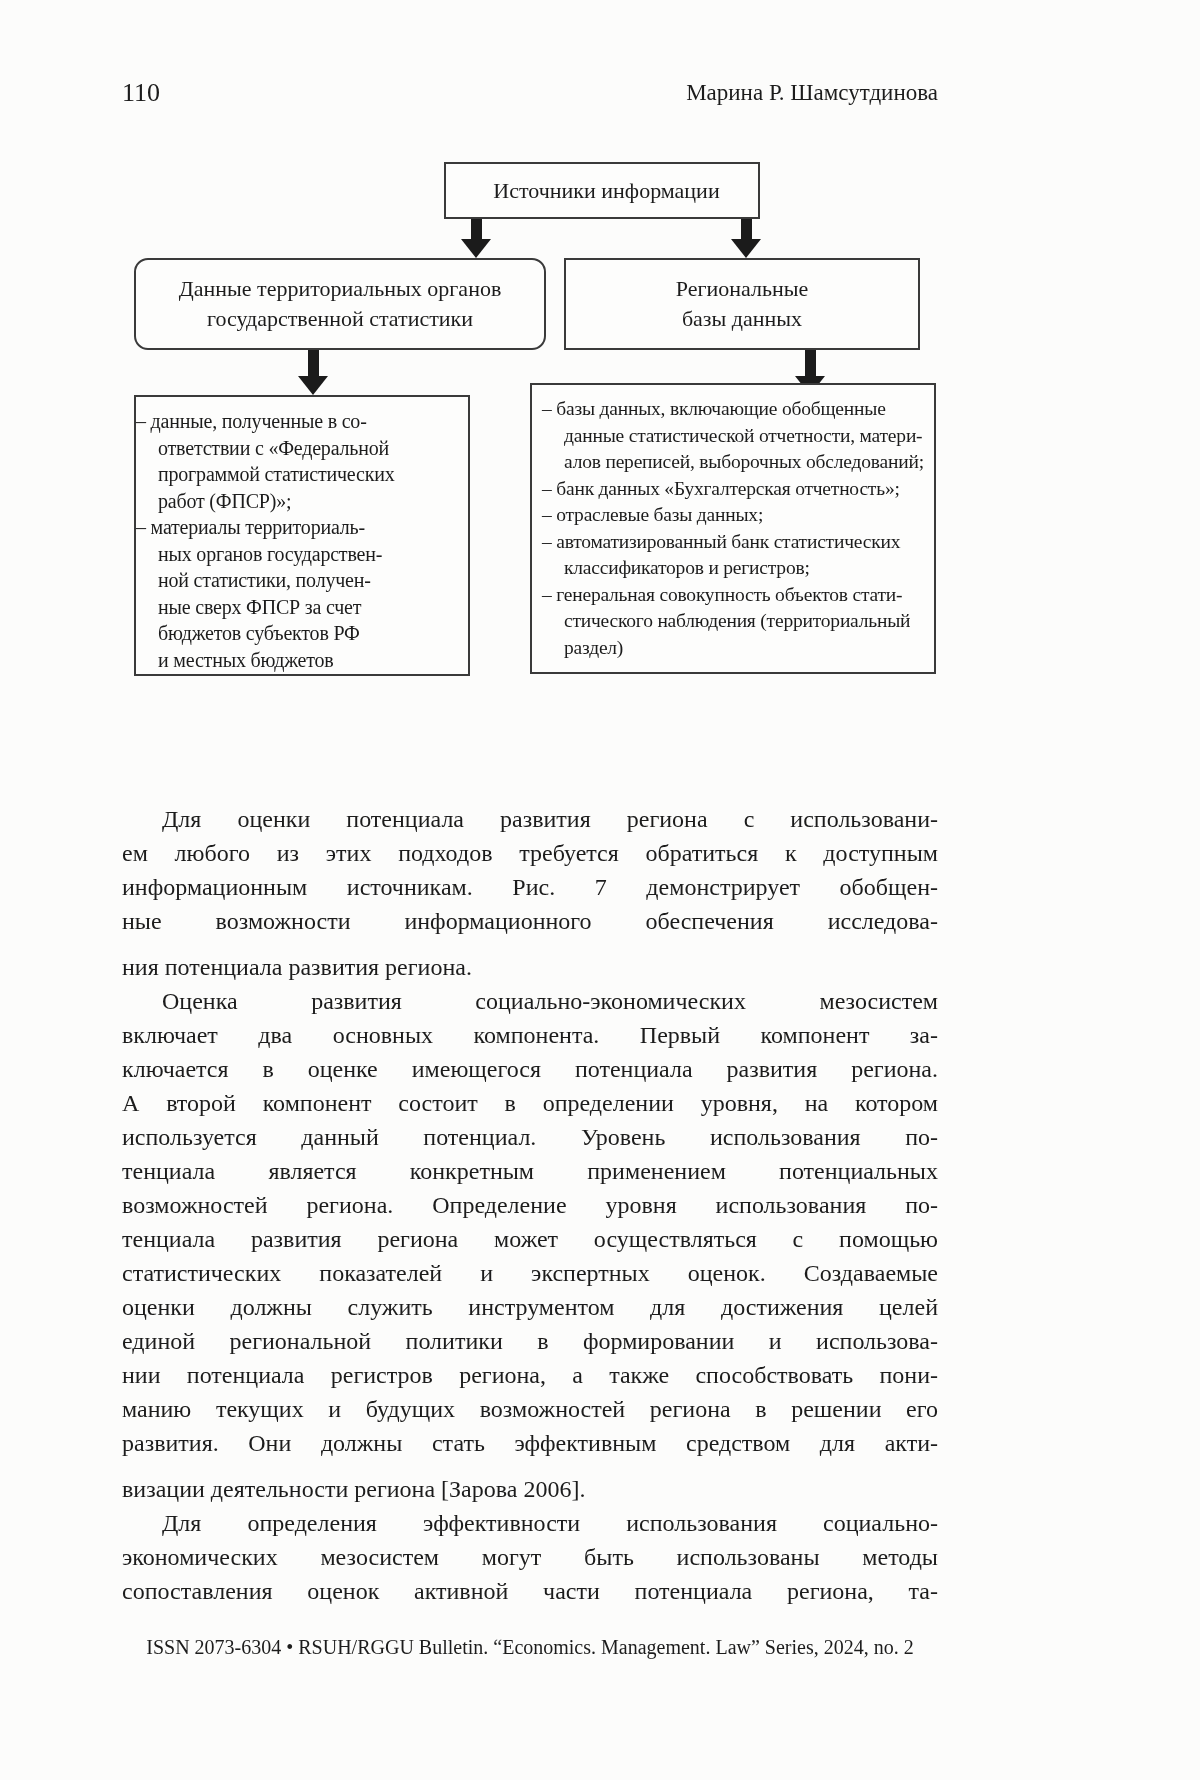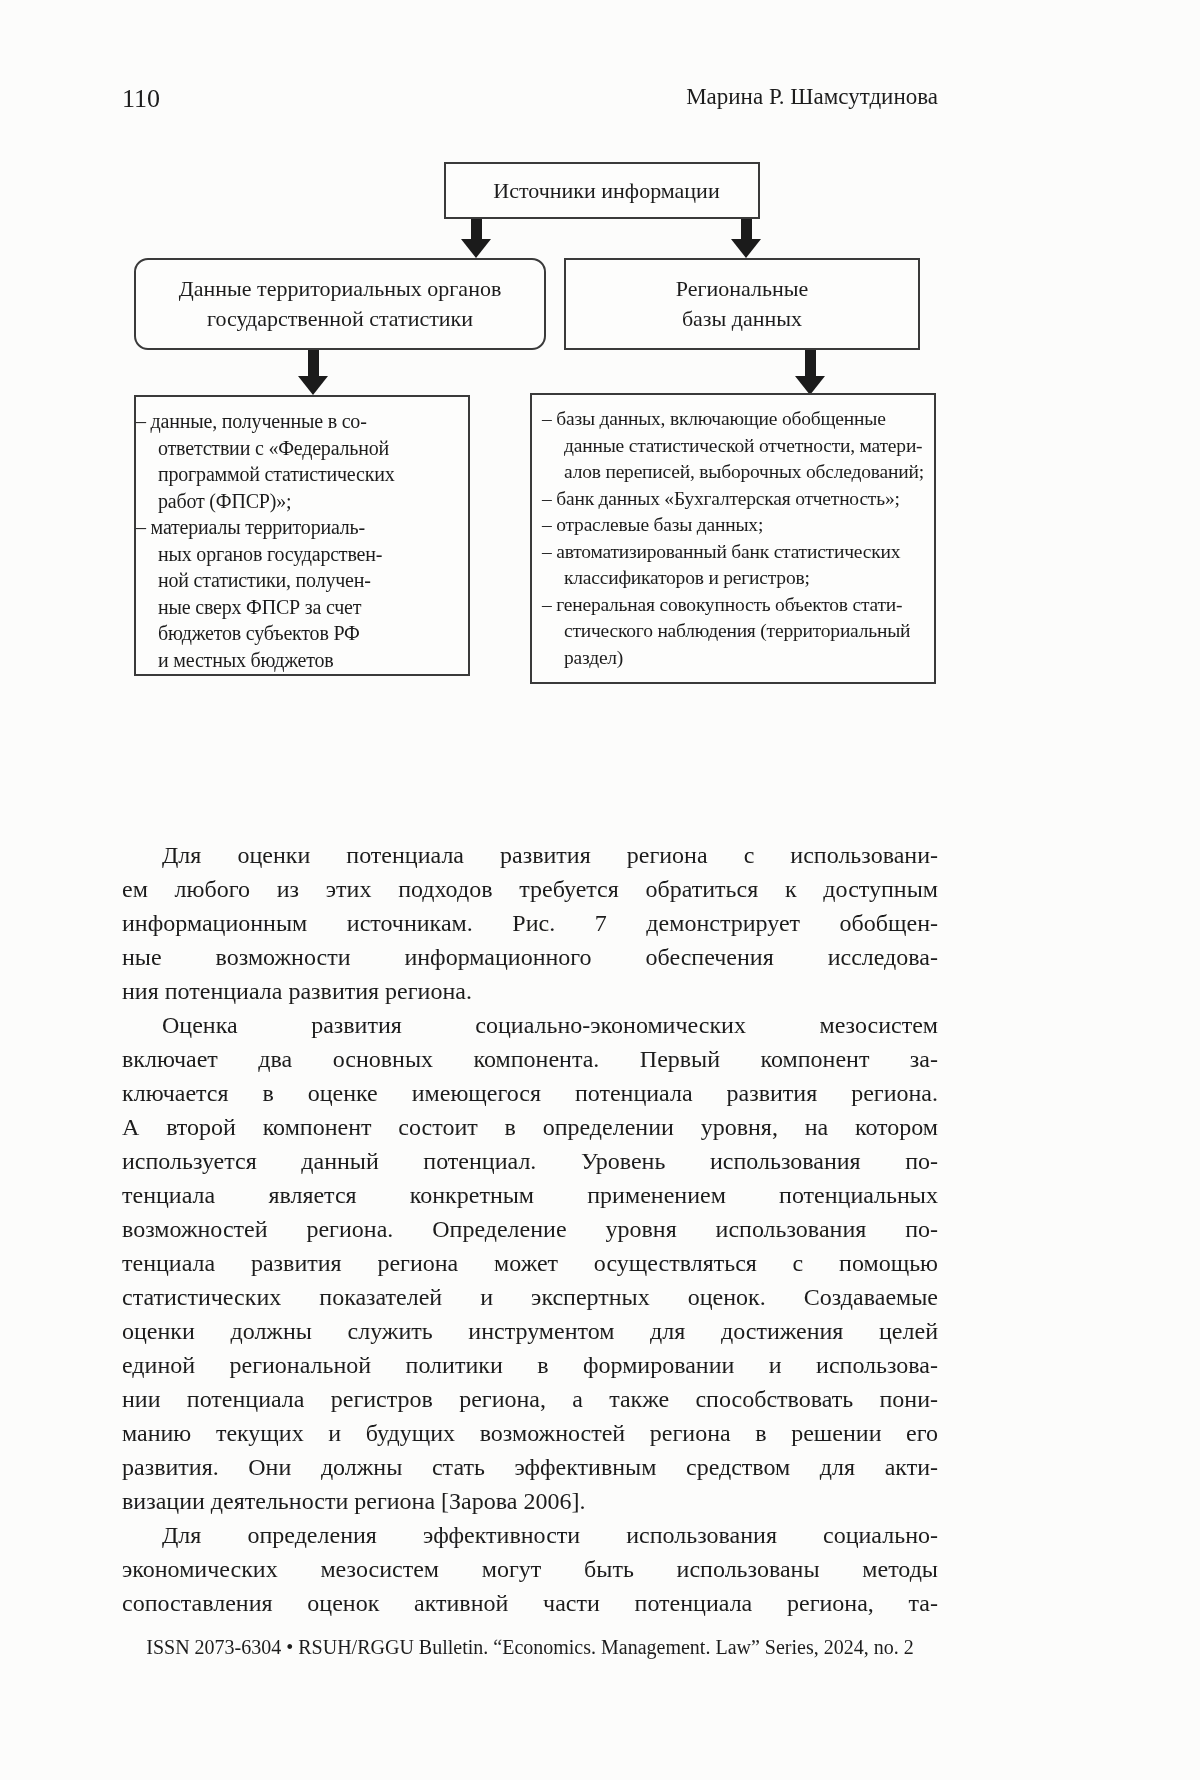--- a/index.html
+++ b/index.html
@@ -2,62 +2,62 @@
 <html lang="ru"><head>
 <meta charset="utf-8">
 <style>
   html,body { margin:0; padding:0; }
   body { background:#e8e8e8; font-family:"Liberation Serif","DejaVu Serif",serif; }
   .page {
     position:relative; width:1200px; height:1780px; margin:0 auto;
     background:#fcfcfb; color:#1c1c1c; overflow:hidden;
   }
   
-  .pagehead { position:absolute; left:122px; top:84px; width:816px;
-    display:flex; justify-content:space-between; align-items:flex-start; }
+  .pagehead { position:absolute; left:122px; top:78px; width:816px;
+    display:flex; justify-content:space-between; align-items:center; }
   .pagenum  { font-size:26px; }
   .runauthor{ font-size:23px; }
 
   
   .diagram { position:absolute; left:0; top:0; width:1200px; height:700px; }
   .dbox { position:absolute; border:2px solid #3a3a3a; background:#fdfdfc; box-sizing:border-box; }
   .rootbox { left:444px; top:162px; width:316px; height:57px;
     display:flex; align-items:center; justify-content:center; font-size:22px;padding-left:9px; }
   .titlebox { display:flex; flex-direction:column; align-items:center; justify-content:center;
     font-size:22px; line-height:30px; }
   .titlebox .ln { text-align:center; }
   .tleft  { left:134px; top:258px; width:412px; height:92px;border-radius:14px; }
   .tright { left:564px; top:258px; width:356px; height:92px; }
   .listbox { font-size:20px; line-height:26.5px; letter-spacing:-0.2px; }
   .lleft  { left:134px; top:395px; width:336px; height:281px; padding:11px 6px 0 0; }
-  .lright { left:530px; top:393px; width:406px; height:291px; padding:11px 4px 0 10px; }
+  .lright { left:530px; top:383px; width:406px; height:291px; padding:11px 4px 0 10px; }
   .listbox .ln { padding-left:0; }
   .listbox .ln.cont { padding-left:22px; }
   .lright.listbox { font-size:19.5px; }
 
   
   .arrow { position:absolute; width:30px; display:flex; flex-direction:column; align-items:center; }
   .arrow .shaft { width:11px; background:#1b1b1b; flex:1 1 auto; }
   .arrow .head  { width:0; height:0; border-left:15px solid transparent;
     border-right:15px solid transparent; border-top:19px solid #1b1b1b; }
   .a1 { left:461px; top:219px; height:39px; }
   .a2 { left:731px; top:219px; height:39px; }
   .a3 { left:298px; top:350px; height:45px; }
   .a4 { left:795px; top:350px; height:45px; }
 
   
   .caption { position:absolute; left:122px; top:726px; width:816px;
     text-align:center; font-size:21.5px; line-height:30px; }
   .caption em { font-style:italic; }
 
   
-  .bodytext { position:absolute; left:122px; top:838px; width:816px;
+  .bodytext { position:absolute; left:122px; top:802px; width:816px;
     font-size:24px; line-height:34px; }
   .bodytext .ln { text-align:justify; text-align-last:justify; }
-  .bodytext .ln.lastline { text-align-last:left; }
+  .bodytext .ln.lastline { text-align-last:left;margin-top:12px; }
   .bodytext .ln.first { text-indent:40px; }
 
   
   .pagefoot { position:absolute; left:100px; top:1636px; width:860px;
     text-align:center; font-size:20px; }
 </style>
 </head>
 <body>
 
 <div class="page">

